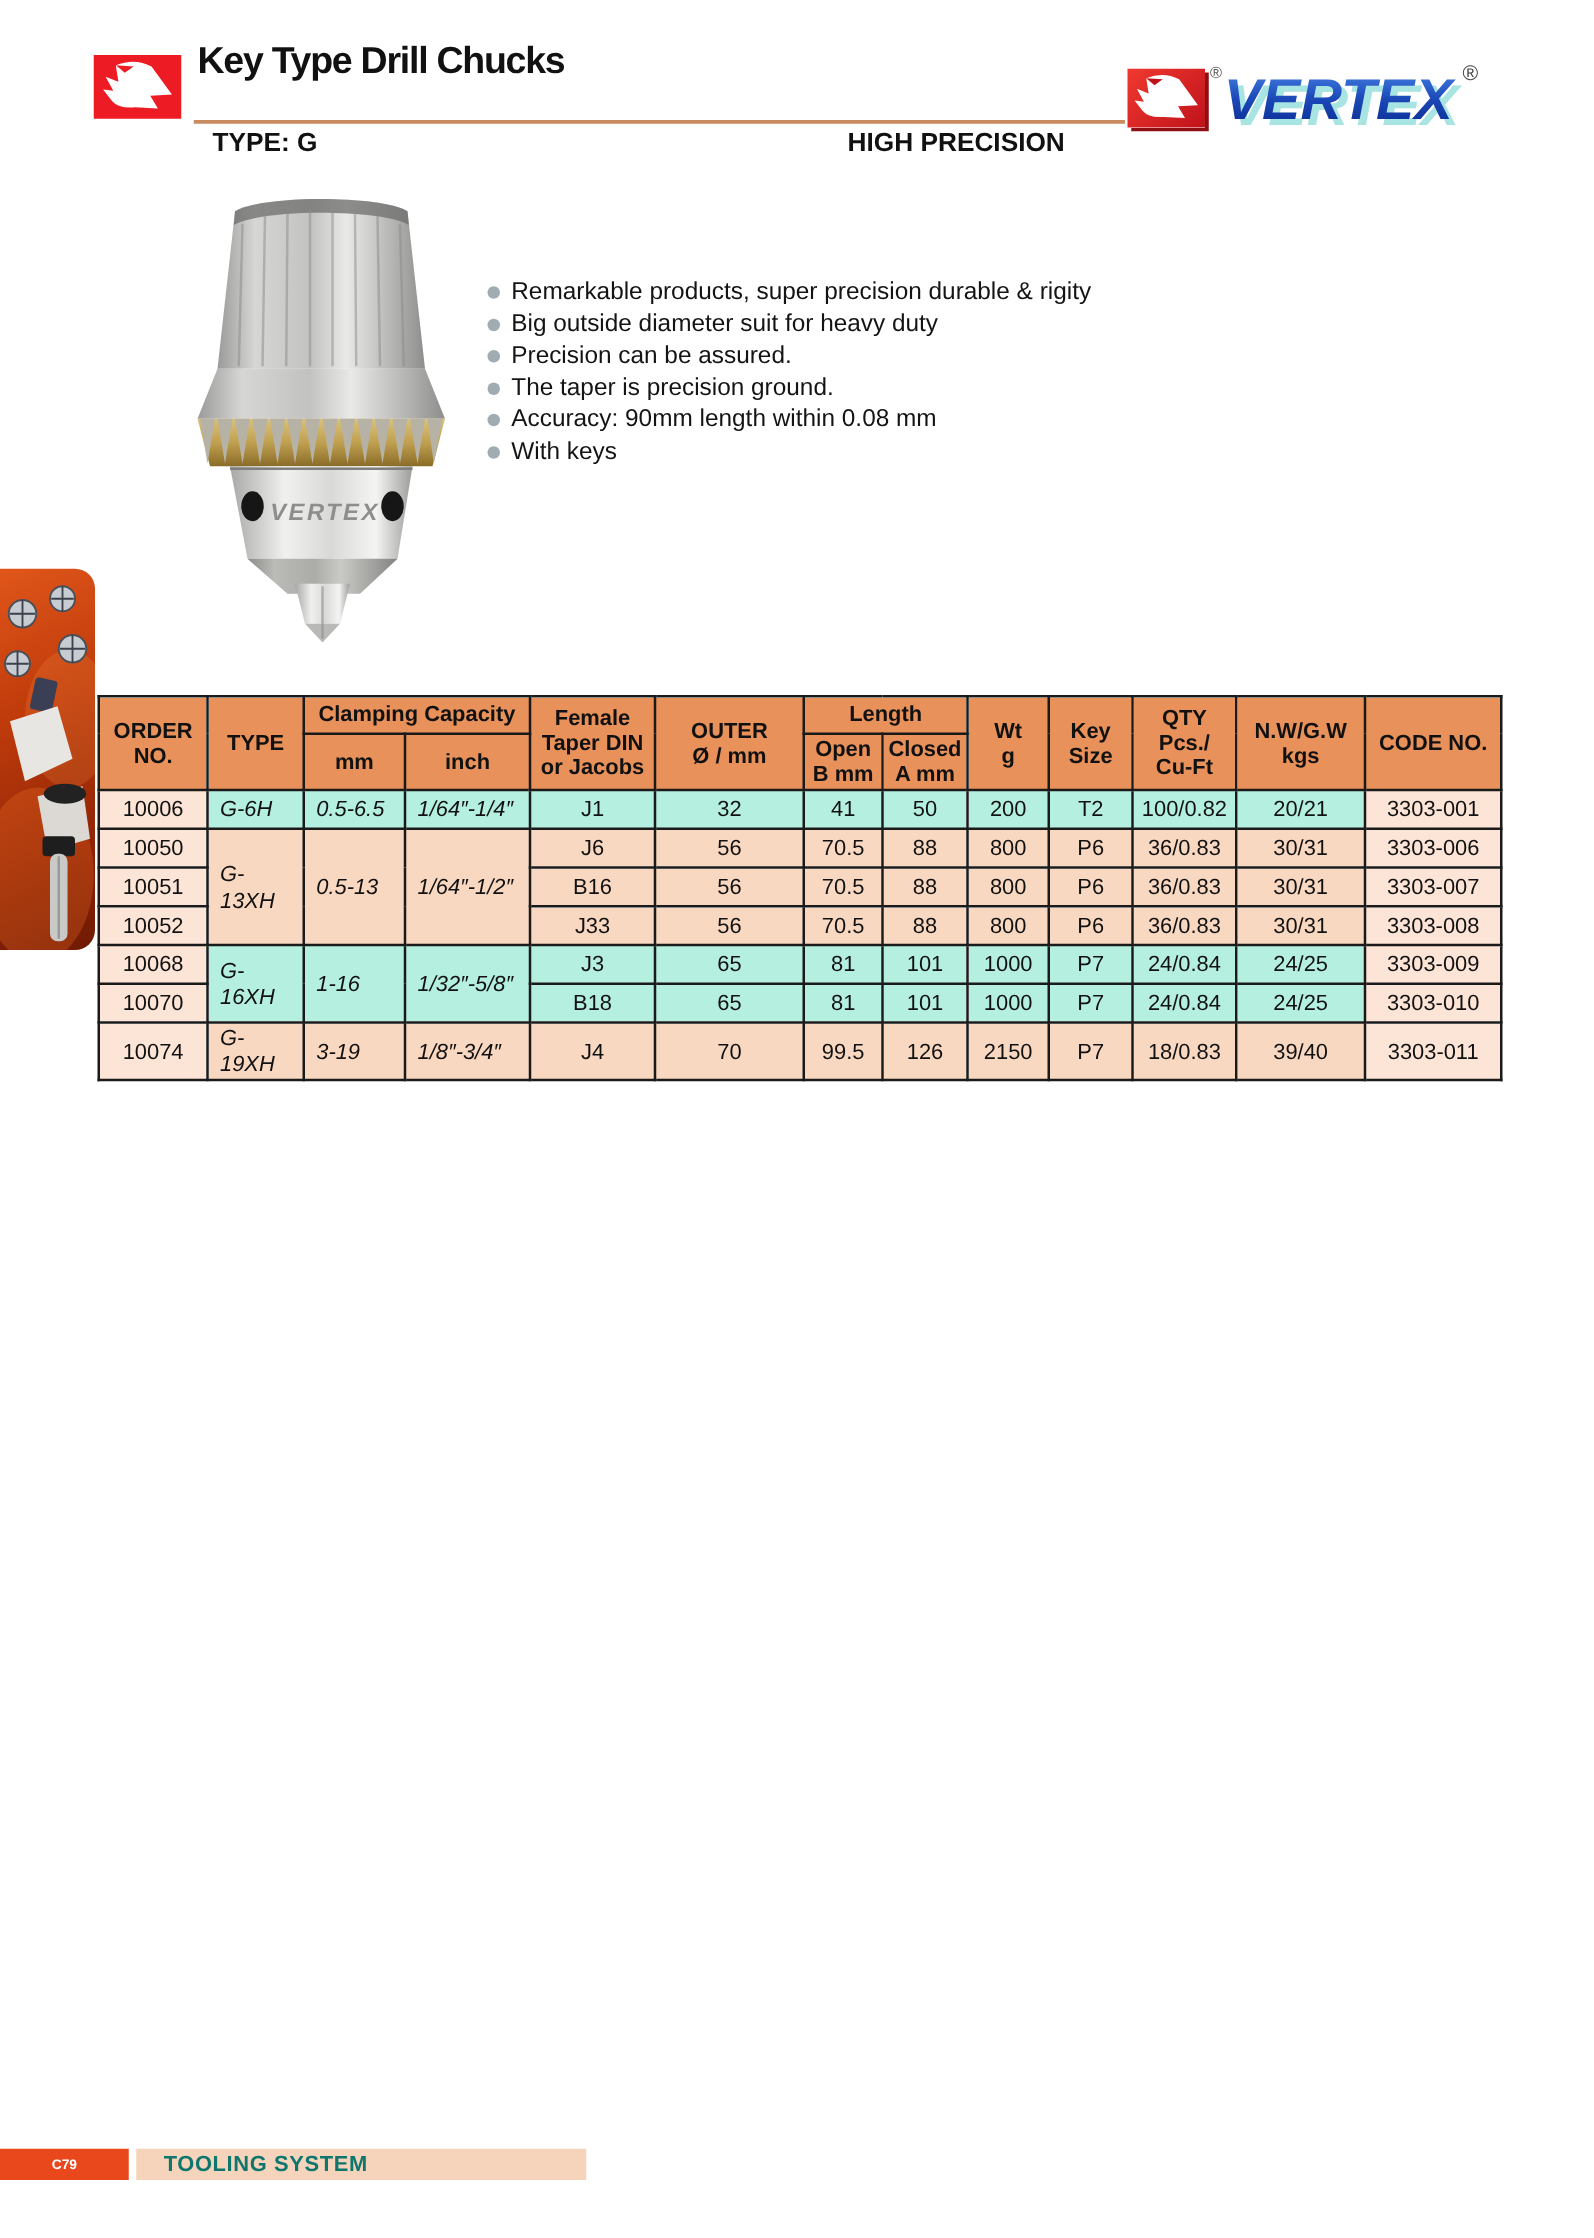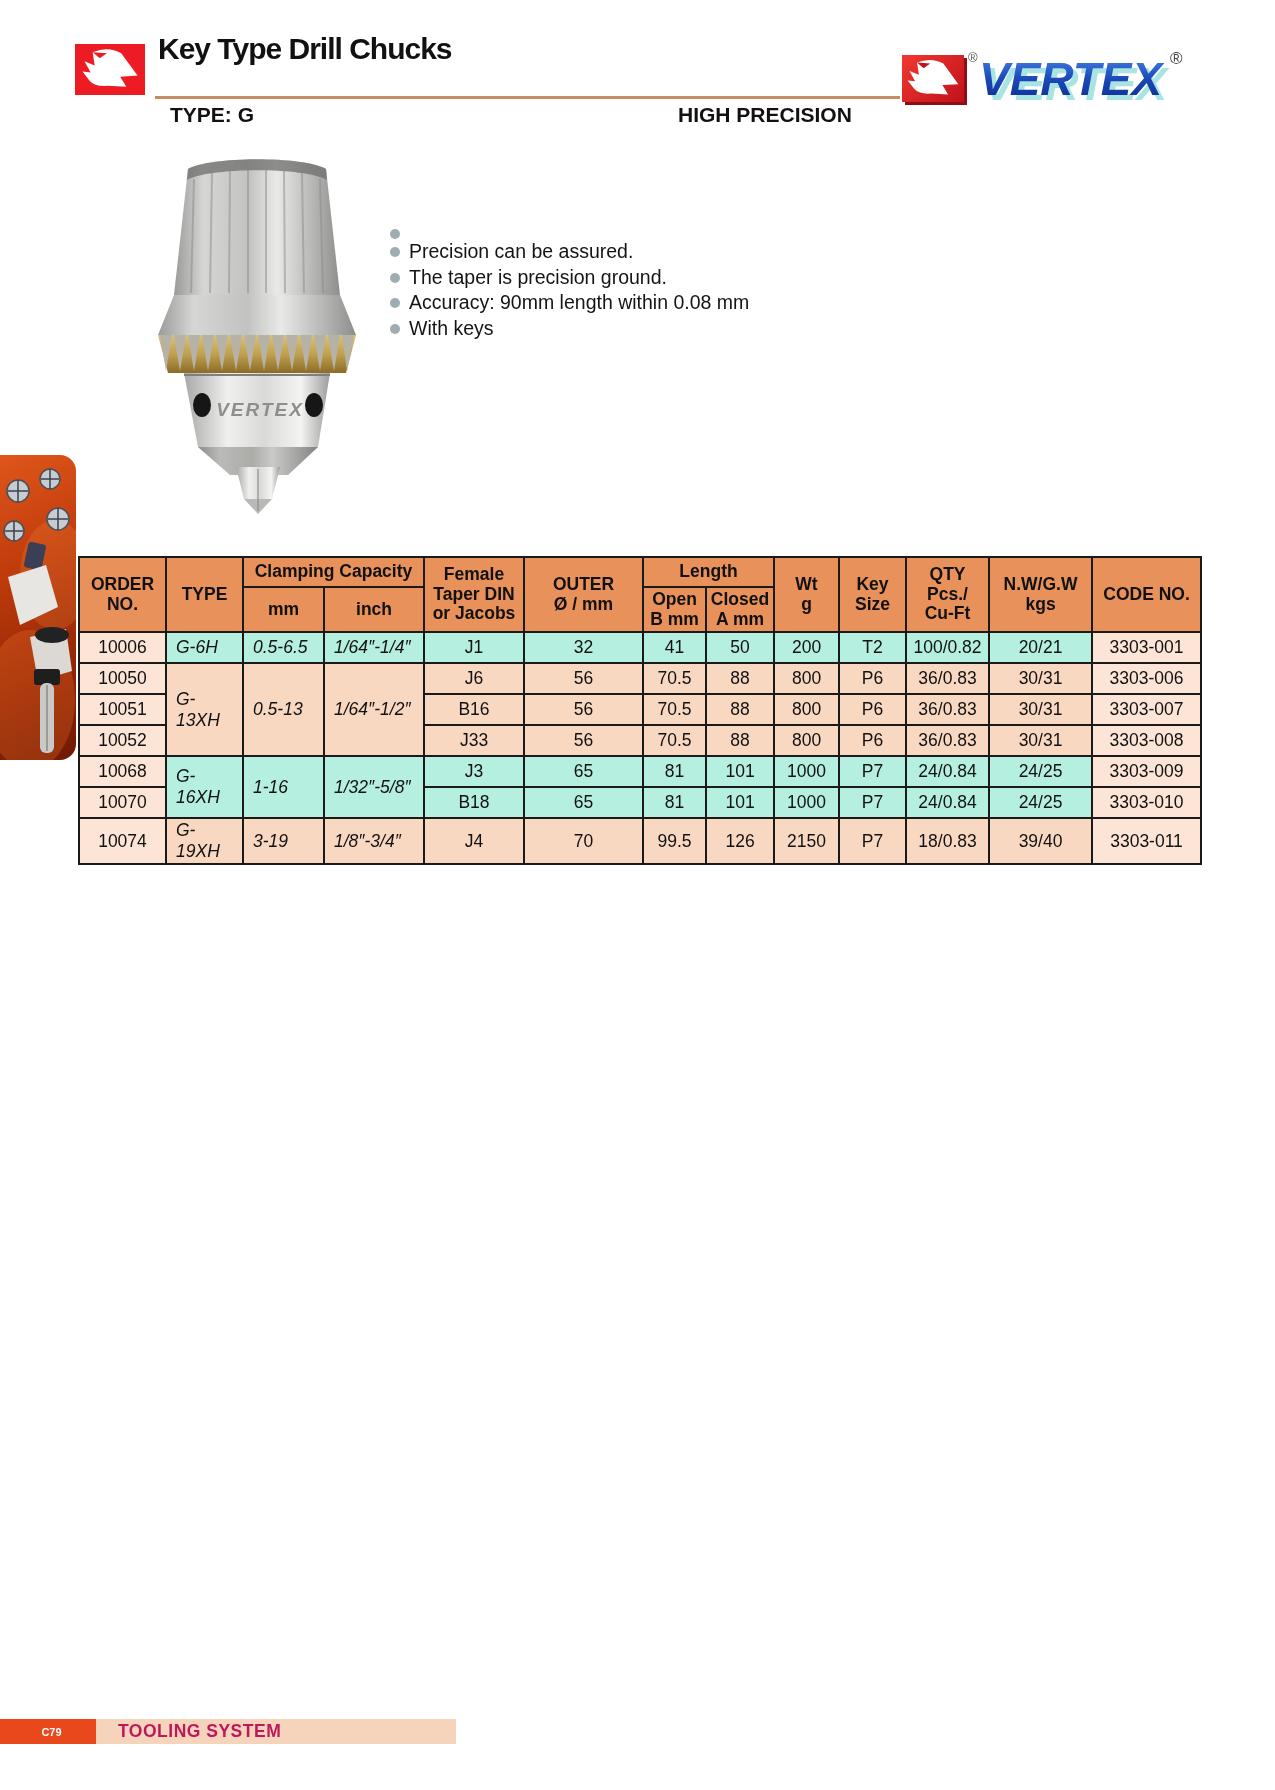--- a/index.html
+++ b/index.html
@@ -39,21 +39,21 @@
   tr.hrow1 th{height:24px;}
   td{font-size:17.5px;height:27px;padding:1px 3px;}
   td.rose{background:#fce4d6;}
   td.teal{background:#b4efe0;}
   td.pink{background:#f9d8c2;}
   td.bold{font-weight:normal;}
   td.al{text-align:left;padding-left:9px;font-style:italic;}
   
   .footer-code{position:absolute;left:0;top:1719px;width:103px;height:25px;background:#e8481c;color:#fff;
     font-weight:bold;font-size:11px;display:flex;align-items:center;justify-content:center;}
-  .footer-bar{position:absolute;left:96px;top:1719px;width:360px;height:25px;background:#f6d4bb;color:#be185d;
+  .footer-bar{position:absolute;left:109px;top:1719px;width:360px;height:25px;background:#f6d4bb;color:#0f766e;
     font-weight:bold;font-size:17.5px;display:flex;align-items:center;padding-left:22px;box-sizing:border-box;letter-spacing:0.5px;}
 </style>
 </head>
 <body>
 
 <div class="eagle-box">
   <svg viewBox="0 0 60 50" preserveAspectRatio="xMidYMid meet">
     <path d="M10 36 L3 27 L11 28 L5 17 L15 21 L13 8 Q28 2 41 9 L57 31 L40 32 L46 42 L28 41 Q15 42 10 36 Z" fill="#ffffff"></path>
     <path d="M13 8 L20 14 L27 9 Z" fill="#ed1c24"></path>
   </svg>
@@ -155,20 +155,25 @@
 
     <polygon points="88,324 132,324 124,356 96,356" fill="url(#mC)"></polygon>
     <polygon points="96,356 124,356 110,371" fill="#b9b9b7"></polygon>
     <line x1="110" y1="326" x2="110" y2="368" stroke="#8e8e8c" stroke-width="2" opacity="0.6"></line>
   </svg>
 </div>
 
 <div class="features">
   <div class="feature">
       <span class="dot"></span>
+      <span>Remarkable  products, super precision durable &amp; rigity</span>
+    </div>
+  <div class="feature">
+      <span class="dot"></span>
+      <span>Big outside diameter suit for heavy duty</span>
     </div>
   <div class="feature">
       <span class="dot"></span>
       <span>Precision can be assured.</span>
     </div>
   <div class="feature">
       <span class="dot"></span>
       <span>The taper is precision ground.</span>
     </div>
   <div class="feature">

